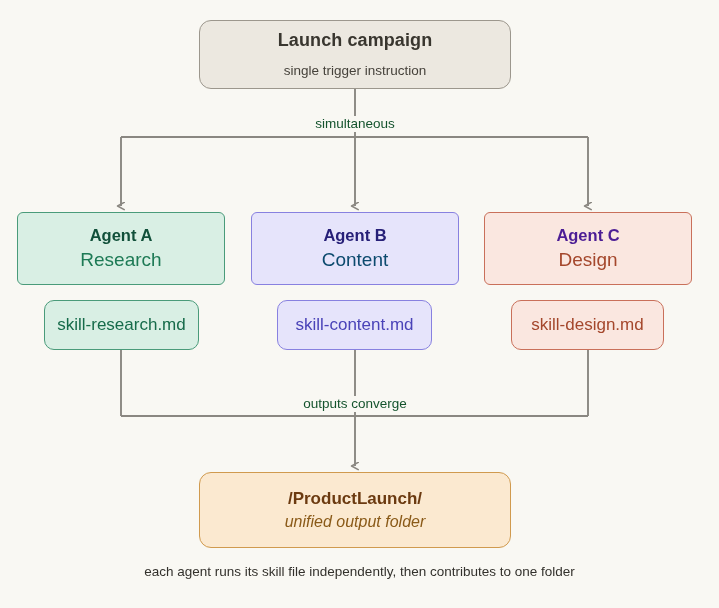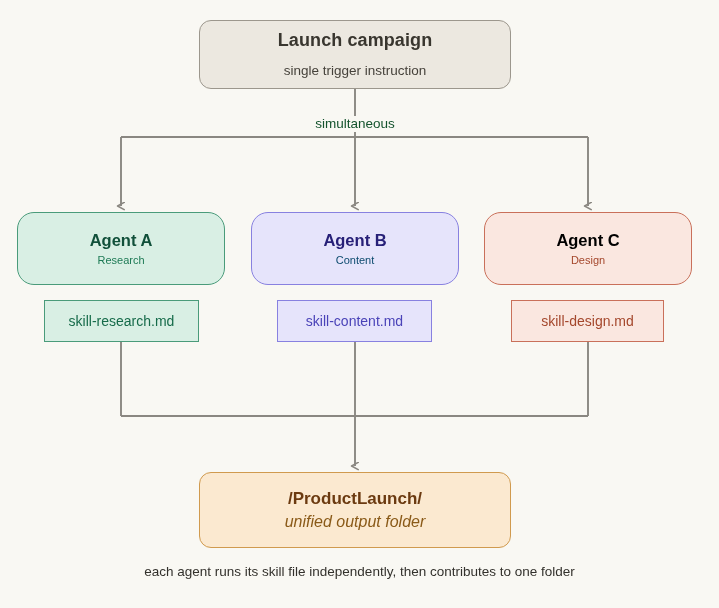--- a/index.html
+++ b/index.html
@@ -59,55 +59,55 @@
     color: #46423b;
     margin-top: 12px;
     line-height: 1.15;
   }
 
   
   .agent-node {
     width: 208px;
     height: 73px;
     top: 212px;
-    border-radius: 17px;
+    border-radius: 6px;
     border-width: 1.4px;
     border-style: solid;
   }
   .agent-node .title {
     font-size: 16.5px;
     font-weight: bold;
     line-height: 1.15;
   }
   .agent-node .subtitle {
-    font-size: 11px;
+    font-size: 19px;
     margin-top: 4px;
     line-height: 1.15;
   }
 
   #agent-node-a { left: 17px;  background: #d9efe4; border-color: #4a9b7a; }
   #agent-node-a .title    { color: #11503a; }
   #agent-node-a .subtitle { color: #1d7a55; }
 
   #agent-node-b { left: 251px; background: #e6e4fb; border-color: #8881e0; }
   #agent-node-b .title    { color: #272078; }
   #agent-node-b .subtitle { color: #0c4a6e; }
 
   #agent-node-c { left: 484px; background: #fae7e0; border-color: #c9705a; }
-  #agent-node-c .title    { color: #000000; }
+  #agent-node-c .title    { color: #4c1d95; }
   #agent-node-c .subtitle { color: #a4472c; }
 
   
   .skill-node {
-    height: 42px;
+    height: 50px;
     top: 300px;
-    border-radius: 0;
+    border-radius: 10px;
     border-width: 1.4px;
     border-style: solid;
-    font-size: 14px;
+    font-size: 17px;
   }
   #skill-node-a { left: 44px;  width: 155px; background: #d9efe4; border-color: #4a9b7a; color: #166b4a; }
   #skill-node-b { left: 277px; width: 155px; background: #e6e4fb; border-color: #8881e0; color: #4a43b8; }
   #skill-node-c { left: 511px; width: 153px; background: #fae7e0; border-color: #c9705a; color: #a4472c; }
 
   
   #output-node {
     left: 199px;
     top: 472px;
     width: 312px;
@@ -187,20 +187,21 @@
       <path d="M355,416 L355,466" marker-end="url(#arrowhead)"></path>
     </g>
   </svg>
 
   <div class="node" id="trigger-node">
     <div class="title">Launch campaign</div>
     <div class="subtitle">single trigger instruction</div>
   </div>
 
   <div class="edge-label" id="edge-label-simultaneous">simultaneous</div>
+  <div class="edge-label" id="edge-label-converge">outputs converge</div>
 
   <div class="node agent-node" id="agent-node-a">
     <div class="title">Agent A</div>
     <div class="subtitle">Research</div>
   </div>
   <div class="node agent-node" id="agent-node-b">
     <div class="title">Agent B</div>
     <div class="subtitle">Content</div>
   </div>
   <div class="node agent-node" id="agent-node-c">

